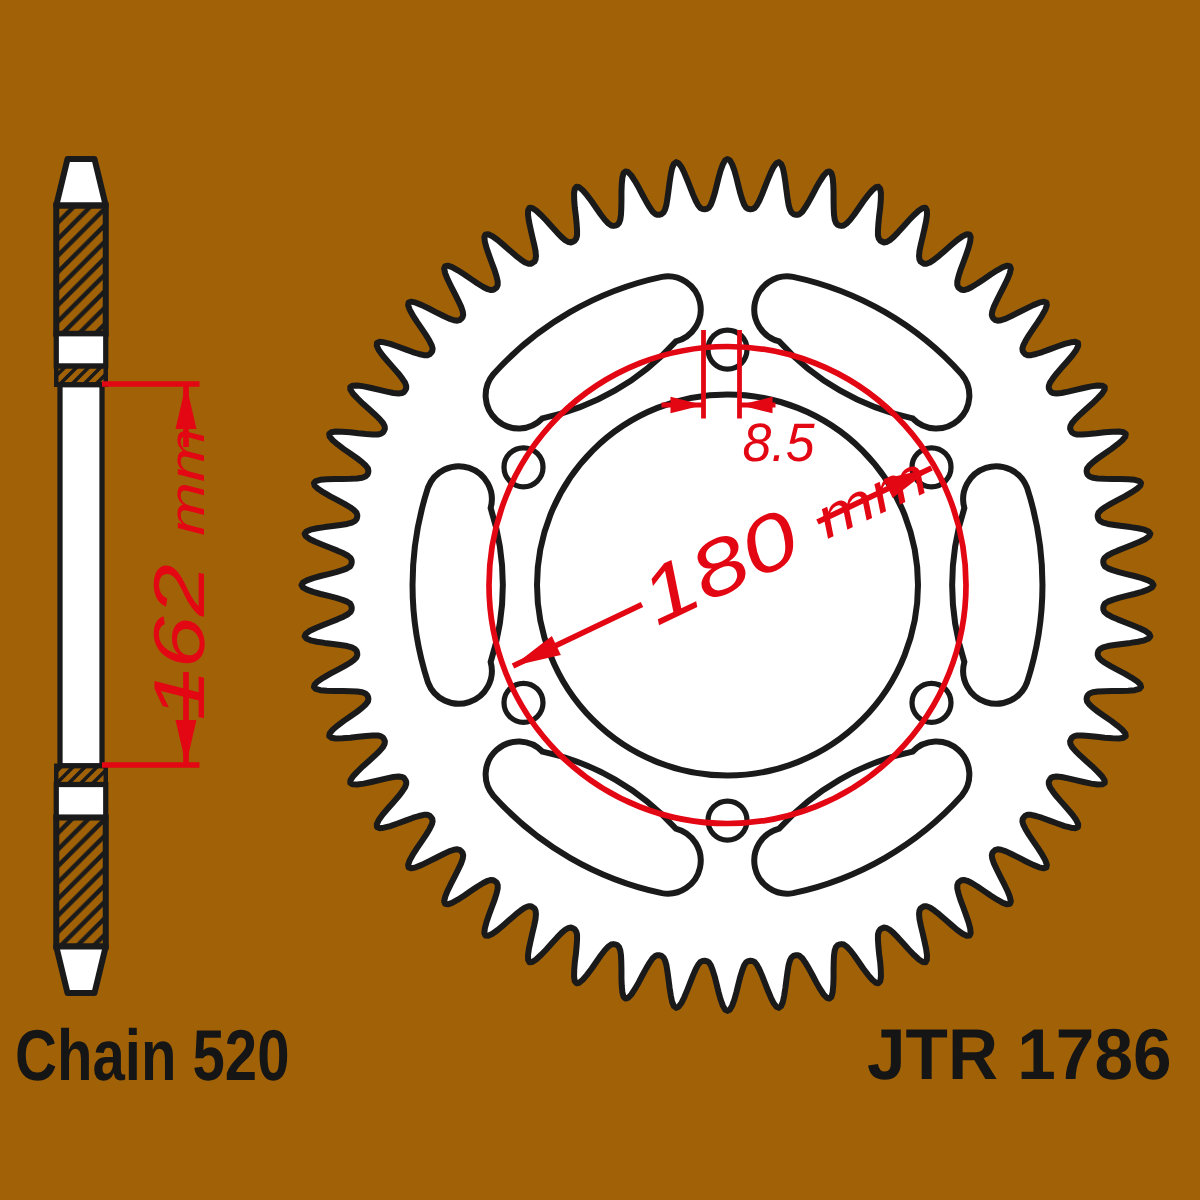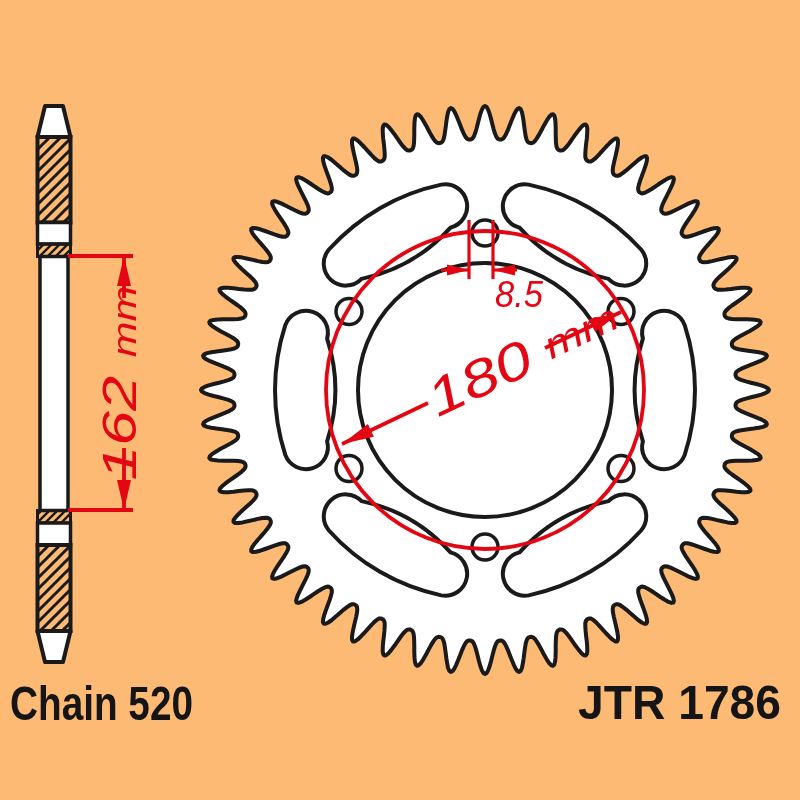--- a/index.html
+++ b/index.html
@@ -1,17 +1,17 @@
 <!DOCTYPE html>
 <html style="--red: #e30613;"><head>
 <meta charset="utf-8">
 <title>Sprocket Technical Drawing</title>
 <style>
   html,body{margin:0;padding:0;background:#fff;}
-  #stage{width:800px;height:800px;position:relative;background:#fdba74;overflow:hidden;}
+  #stage{width:800px;height:800px;position:relative;background:#a16207;overflow:hidden;}
   svg{display:block;}
   .dim{font-family:"Liberation Sans",sans-serif;font-style:italic;fill:var(--red,#e30613);}
   .lbl{font-family:"Liberation Sans",sans-serif;font-weight:bold;fill:#151515;}
   text{user-select:none;}
 </style>
 </head>
 <body>
 
 <div id="stage">
 <svg id="diagram" width="800" height="800" viewBox="0 0 800 800">

